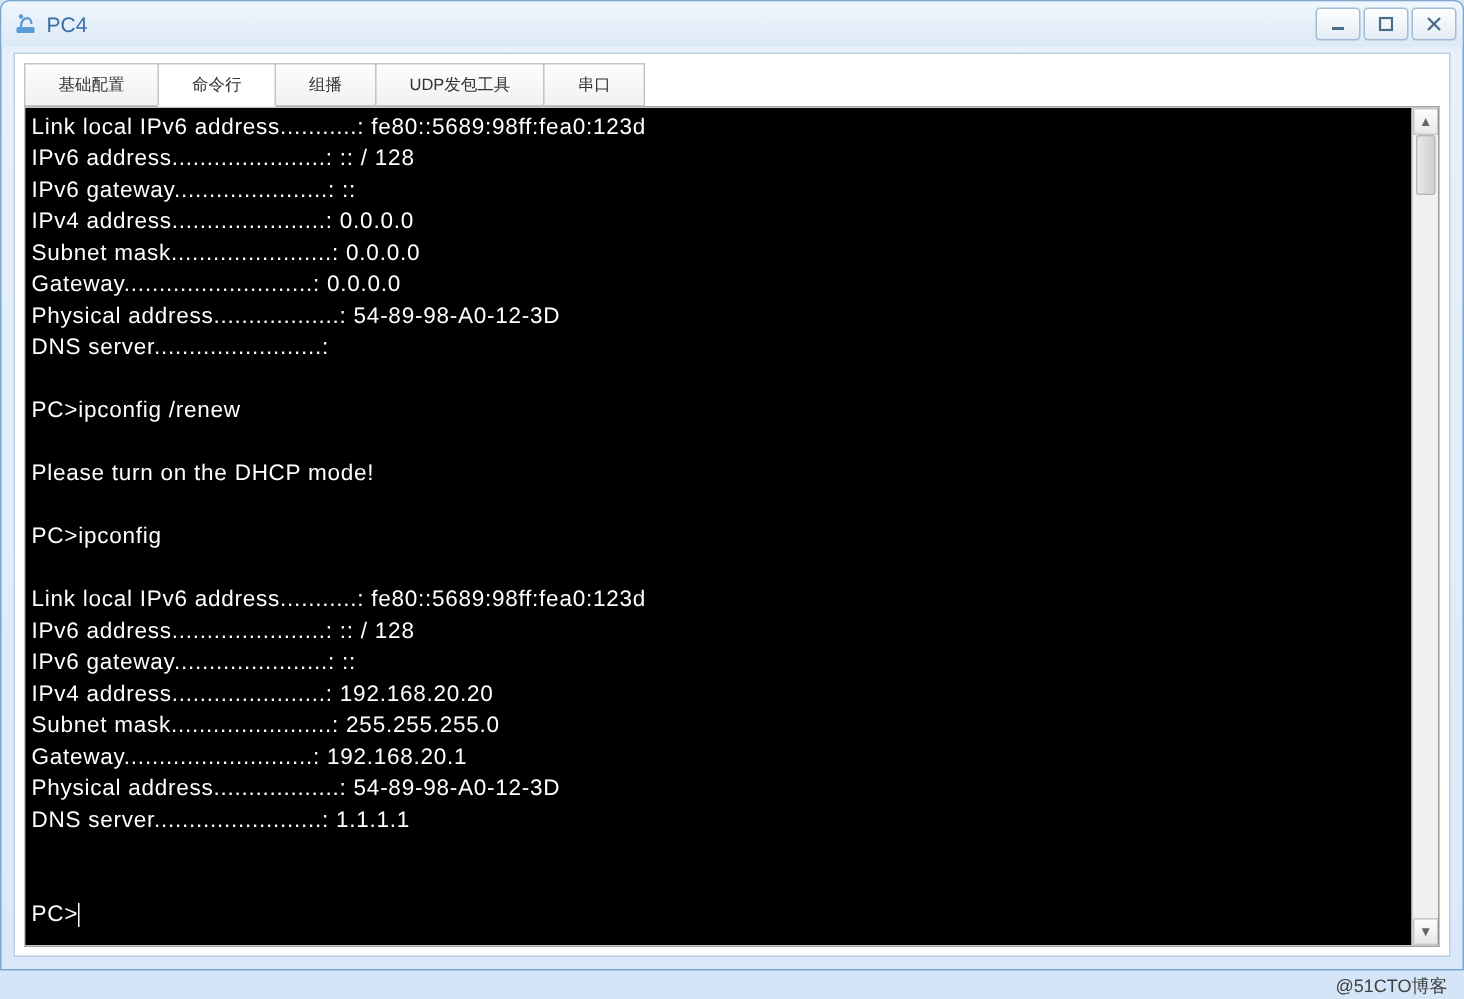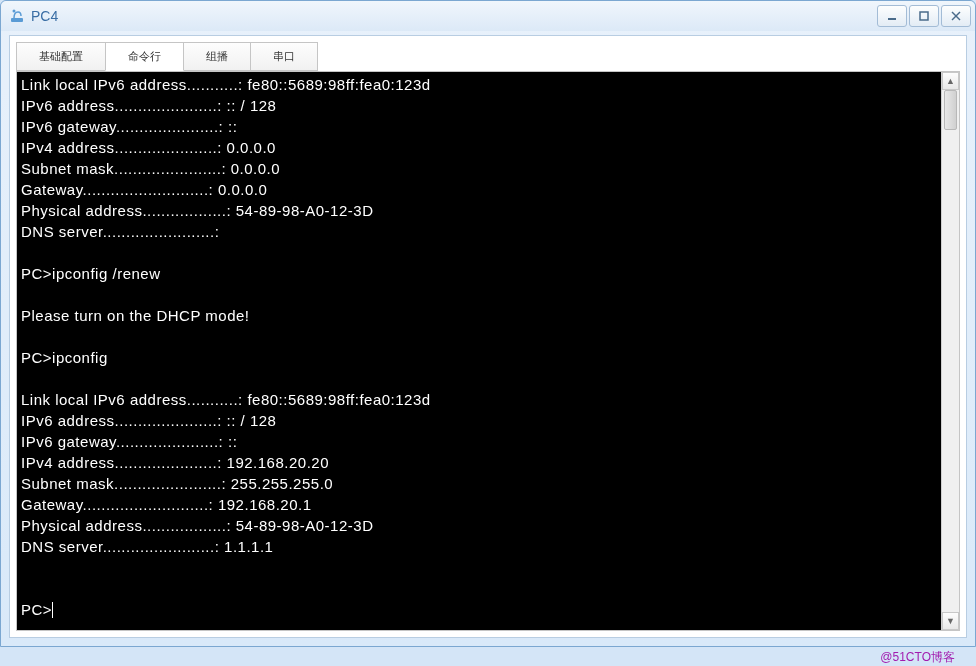--- a/index.html
+++ b/index.html
@@ -146,24 +146,24 @@
     .cursor {
       display: inline-block;
       width: 1px;
       height: 16px;
       background: #fff;
       vertical-align: text-bottom;
       margin-left: 0;
     }
     .watermark {
       position: absolute;
-      right: 21px;
+      right: 11px;
       bottom: 0;
       font-size: 12px;
-      color: #a21caf;
+      color: #404040;
       font-family: Arial, sans-serif;
       text-align: right;
     }
   </style>
 </head>
 <body>
 
 <div class="window">
   <div class="titlebar">
     <span class="titlebar-icon">
@@ -192,20 +192,21 @@
           </svg>
       </div>
     </div>
   </div>
 
   <div class="content-wrap">
     <div class="tabs">
       <div class="tab">基础配置</div>
       <div class="tab active">命令行</div>
       <div class="tab">组播</div>
+      <div class="tab">UDP发包工具</div>
       <div class="tab">串口</div>
     </div>
 
     <div class="terminal-container">
       <div class="terminal" id="terminal">Link local IPv6 address...........: fe80::5689:98ff:fea0:123d
 IPv6 address......................: :: / 128
 IPv6 gateway......................: ::
 IPv4 address......................: 0.0.0.0
 Subnet mask.......................: 0.0.0.0
 Gateway...........................: 0.0.0.0

